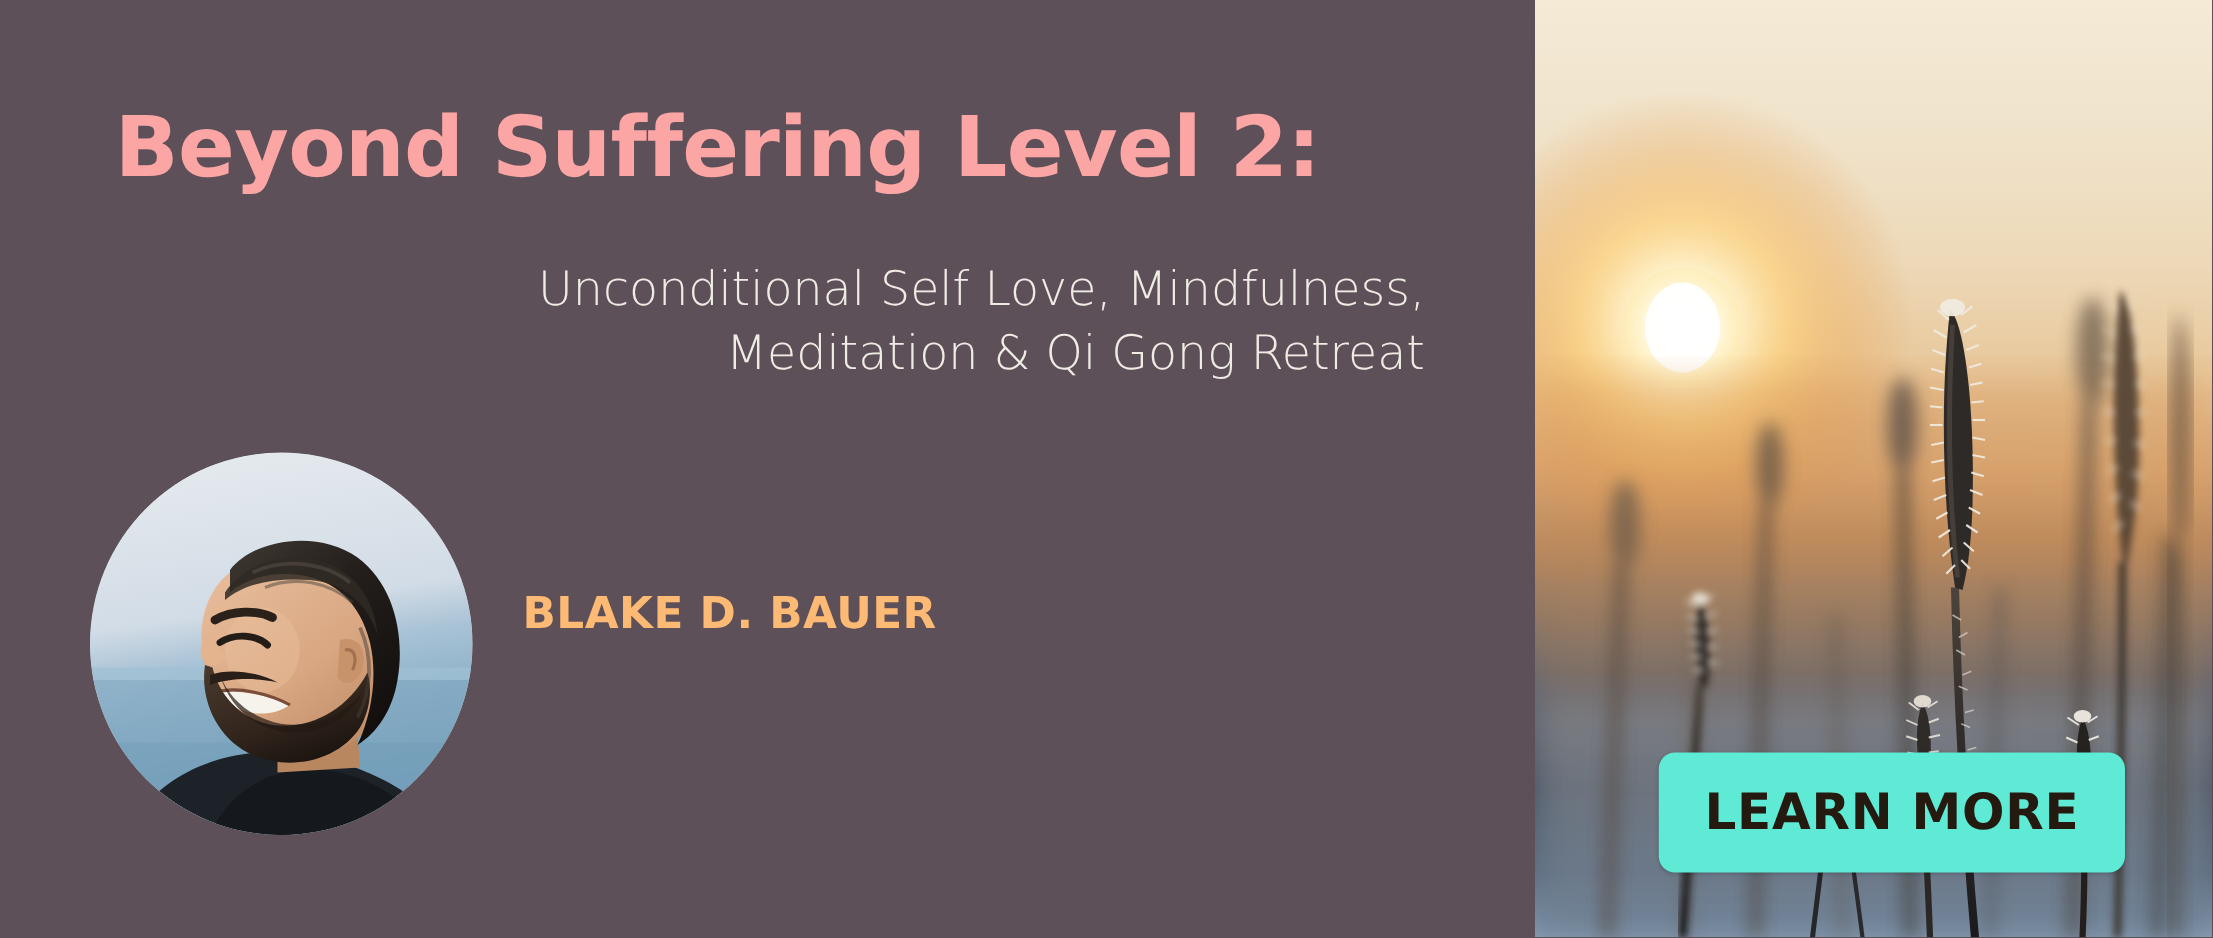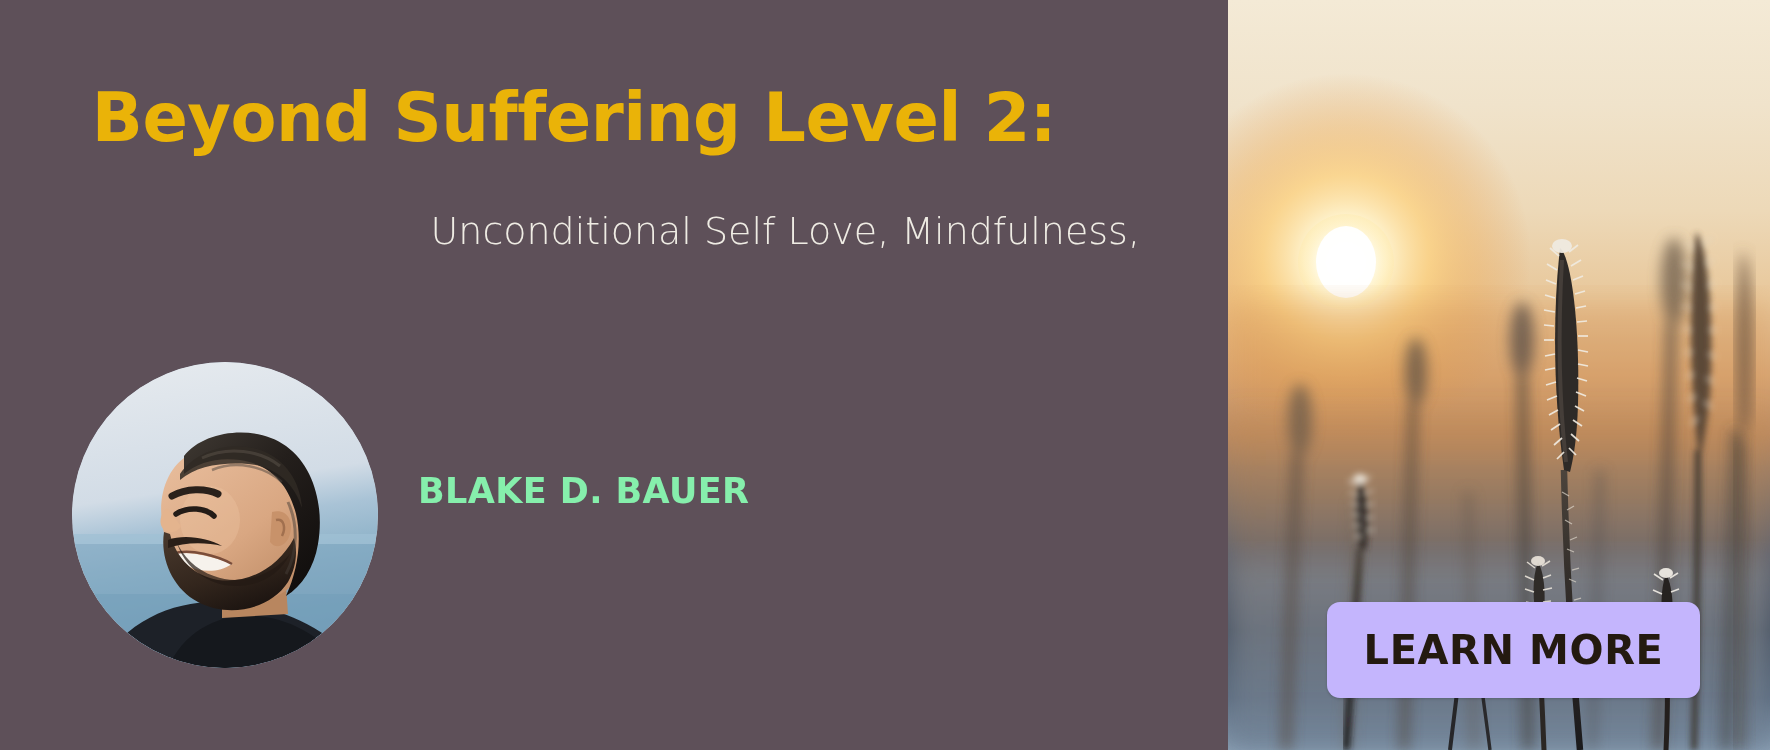--- a/index.html
+++ b/index.html
@@ -26,21 +26,21 @@
   .headline {
     position:absolute;
     left:0; top:84px;
     width:1148px;
     text-align:center;
     font-family:"DejaVu Sans", sans-serif;
     font-weight:700;
     font-size:67px;
     line-height:1.02;
     letter-spacing:-0.5px;
-    color:#eab308;
+    color:#fca5a5;
     white-space:nowrap;
   }
 
   .subhead {
     position:absolute;
     left:0; top:206px;
     width:1148px;
     text-align:right;
     padding-right:8px;
     font-family:"DejaVu Sans", sans-serif;
@@ -66,21 +66,21 @@
   .presenter {
     position:absolute;
     left:418px; top:470px;
     width:620px;
   }
   .presenter-name {
     font-family:"DejaVu Sans", sans-serif;
     font-weight:700;
     font-size:35px;
     letter-spacing:0.4px;
-    color:#86efac;
+    color:#fdba74;
     line-height:1.2;
   }
   .presenter-date {
     margin-top:8px;
     font-family:"DejaVu Sans", sans-serif;
     font-weight:300;
     font-size:39px;
     color:#efece4;
     line-height:1.2;
   }
@@ -98,21 +98,21 @@
 
   
   .cta {
     position:absolute;
     left:99px;      
     top:602px;
     width:373px;
     height:96px;
     border:none;
     border-radius:13px;
-    background:#c4b5fd;
+    background:#5eead4;
     color:#241a10;
     font-family:"DejaVu Sans", sans-serif;
     font-weight:700;
     font-size:40px;
     letter-spacing:0.6px;
     cursor:pointer;
     display:flex;
     align-items:center;
     justify-content:center;
     box-shadow:0 1px 3px rgba(0,0,0,.18);
@@ -122,20 +122,21 @@
 <body>
 
 <div class="banner">
 
   <div class="left-panel">
 
     <div class="headline">Beyond Suffering Level 2:</div>
 
     <div class="subhead">
       <span class="l1">Unconditional Self Love, Mindfulness,</span>
+      <span class="l2">Meditation &amp; Qi Gong Retreat</span>
     </div>
 
     <div class="avatar">
       <svg viewBox="0 0 306 306" preserveAspectRatio="xMidYMid slice" aria-hidden="true">
         <defs>
           <linearGradient id="skyg" x1="0" y1="0" x2="0.15" y2="1">
             <stop offset="0%" stop-color="#e7ebef"></stop>
             <stop offset="46%" stop-color="#d2dce6"></stop>
             <stop offset="58%" stop-color="#a9c3d6"></stop>
             <stop offset="72%" stop-color="#8fb3c9"></stop>

